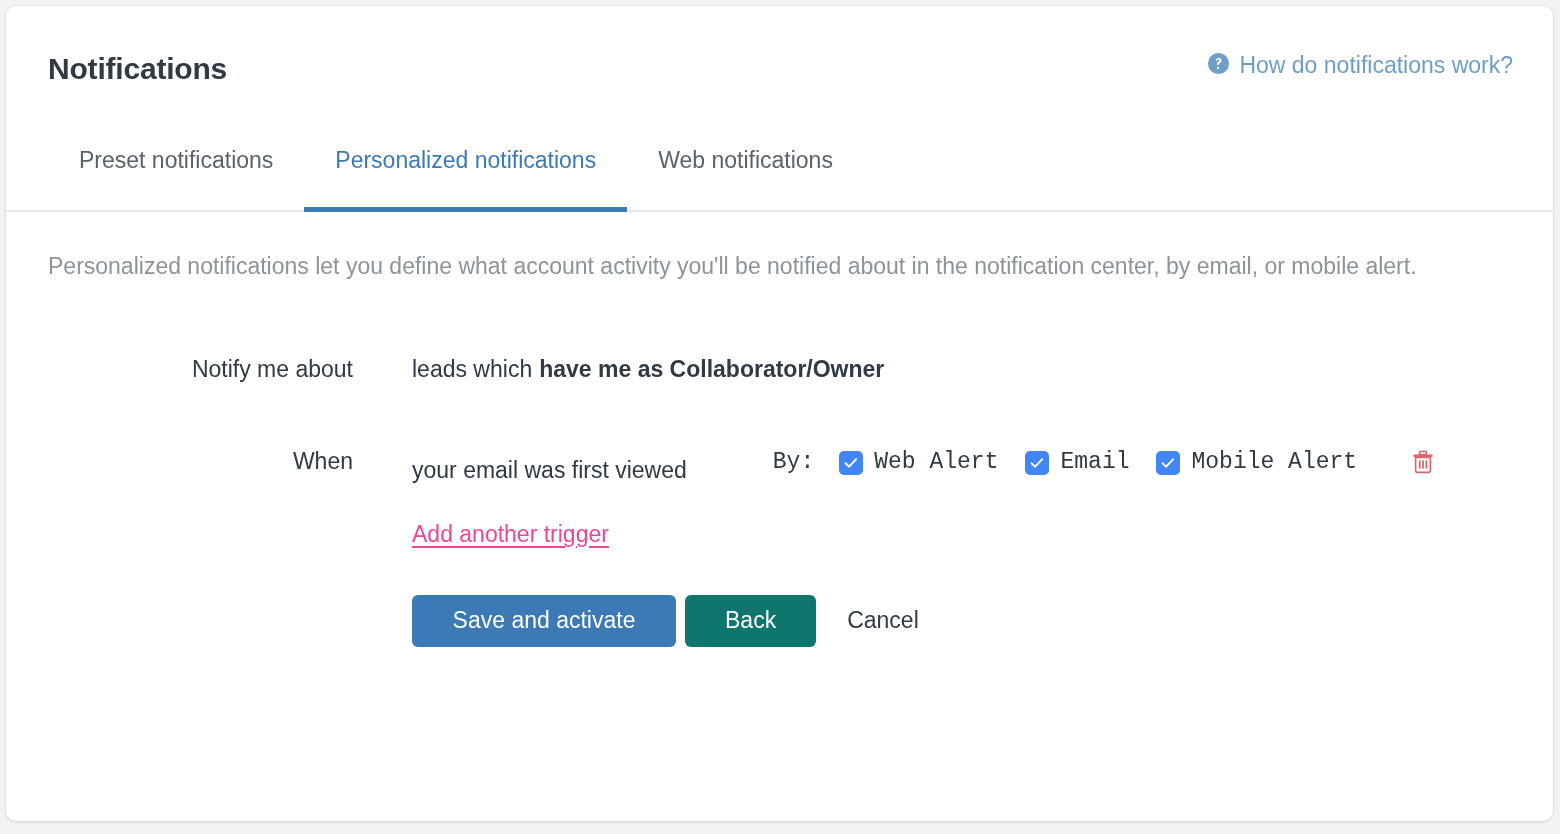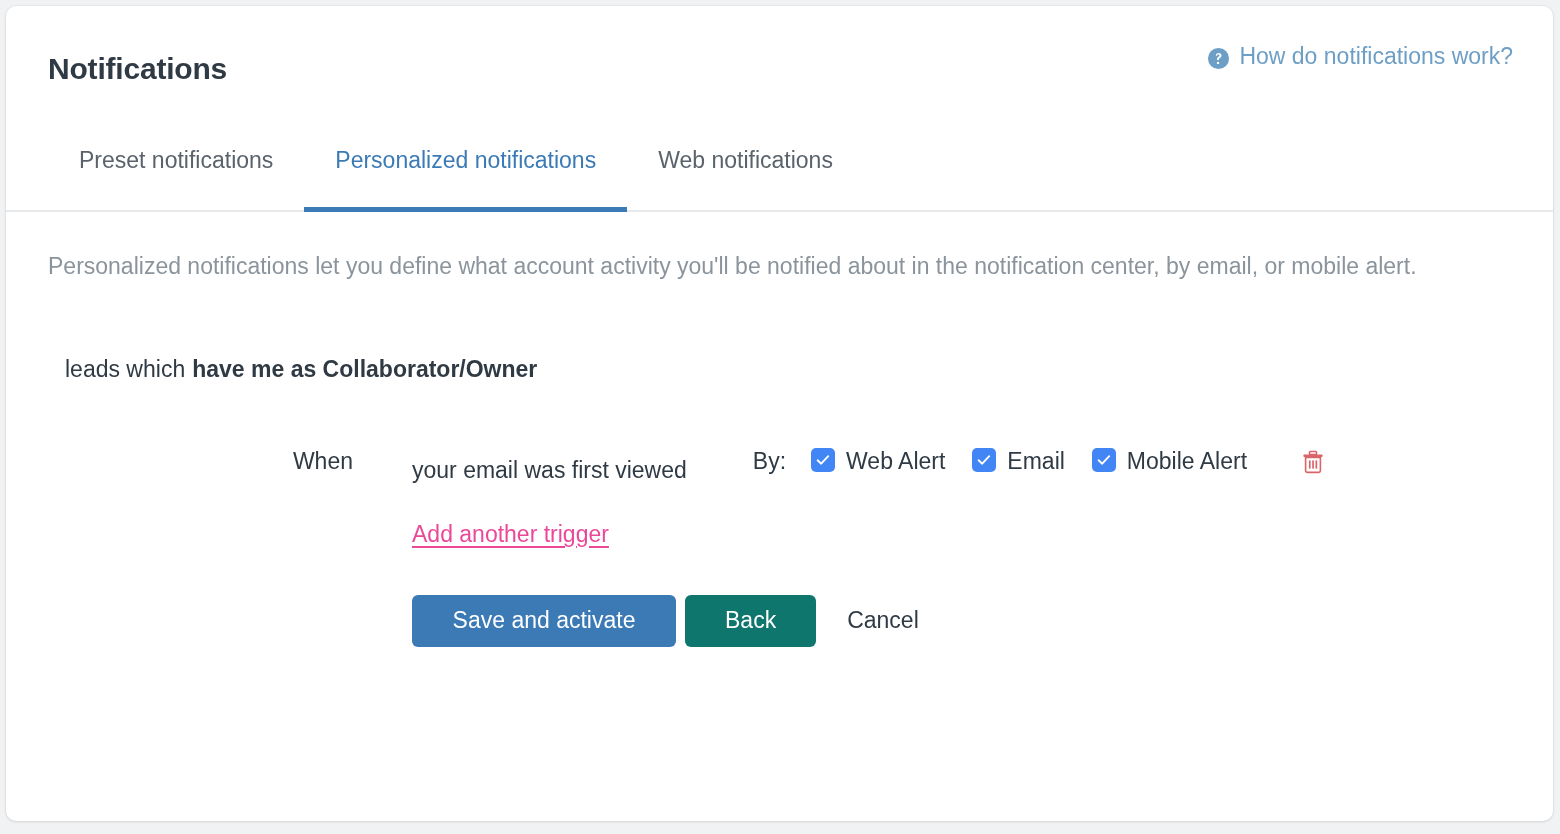--- a/index.html
+++ b/index.html
@@ -39,23 +39,23 @@
     top: 46px;
     font-size: 30px;
     font-weight: bold;
     color: #2f3a44;
     letter-spacing: -0.2px;
     margin: 0;
   }
   .help-link {
     position: absolute;
     right: 40px;
-    top: 37px;
-    display: flex;
-    align-items: flex-end;
+    top: 46px;
+    display: flex;
+    align-items: flex-start;
     gap: 9px;
     color: #6d9fc6;
     font-size: 23px;
     text-decoration: none;
     cursor: pointer;
     white-space: nowrap;
   }
   .help-icon {
     width: 23px;
     height: 23px;
@@ -140,31 +140,32 @@
   .cond-strong {
     font-weight: bold;
     margin-left: 7px;
   }
 
   .trigger-text { white-space: nowrap; margin-top: 17px; }
 
   .by-block {
     display: flex;
     align-items: center;
-    margin-left: 66px;
+    margin-left: 86px;
     white-space: nowrap;
+    font-family: Liberation Mono, monospace;
   }
   .by-label {
     font-size: 23px;
     color: #2f3a44;
     margin-right: 25px;
   }
   .channel {
     display: flex;
-    align-items: flex-start;
+    align-items: flex-end;
     margin-right: 27px;
     cursor: pointer;
   }
   .channel:last-of-type { margin-right: 0; }
   .cbox {
     width: 24px;
     height: 24px;
     border-radius: 5px;
     background: #4285f4;
     display: flex;
@@ -262,20 +263,21 @@
         <span>Web notifications</span>
       </div>
     </div>
   </div>
 
   <p class="intro">Personalized notifications let you define what account activity you'll be notified about in the notification center, by email, or mobile alert.</p>
 
   <div class="form">
 
     <div class="form-row row-notify">
+      <div class="row-label">Notify me about</div>
       <div class="row-content">
         <span>leads which</span>
         <span class="cond-strong">have me as Collaborator/Owner</span>
       </div>
     </div>
 
     <div class="form-row row-when">
       <div class="row-label">When</div>
       <div class="row-content">
         <span class="trigger-text">your email was first viewed</span>

